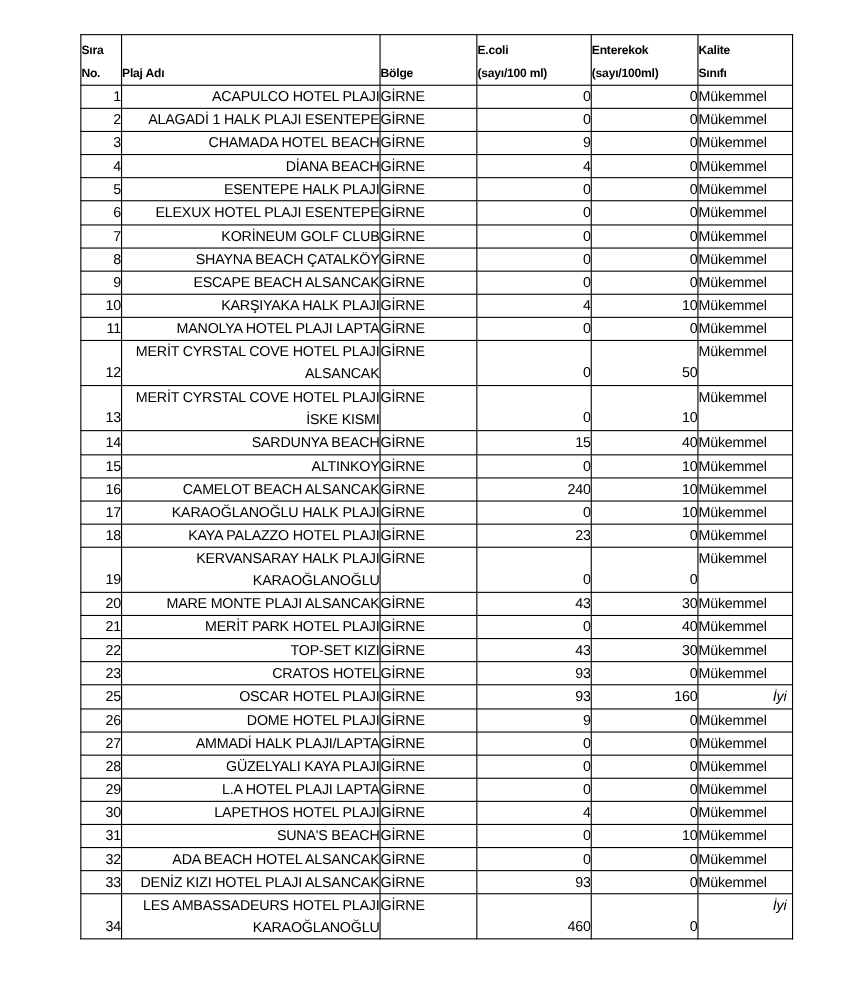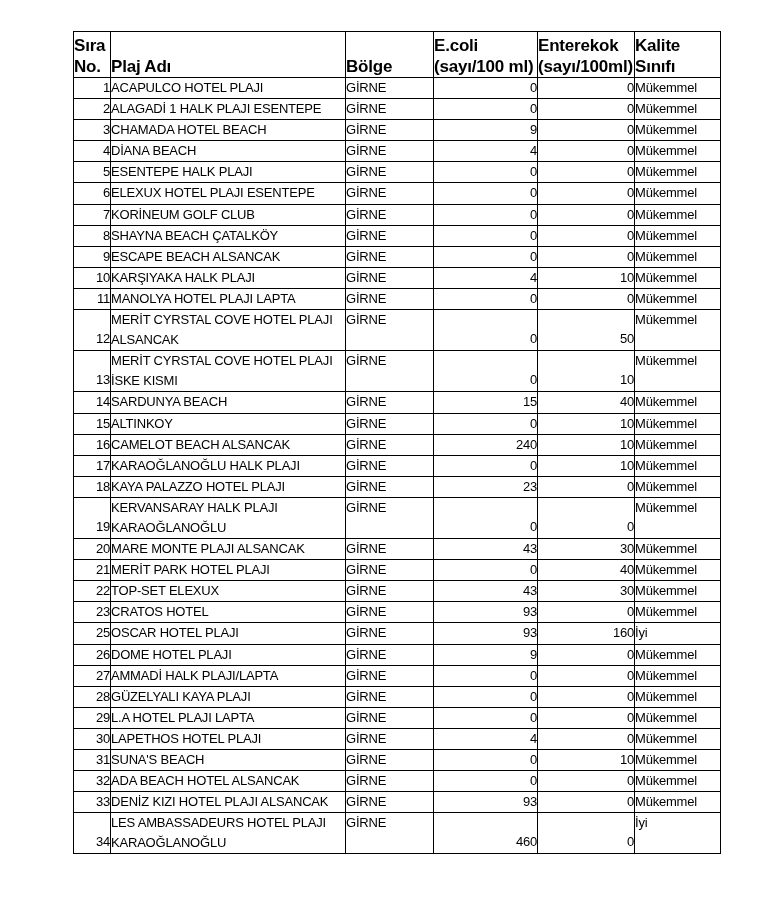--- a/index.html
+++ b/index.html
@@ -27,46 +27,46 @@
   }
   table.beach-table th,
   table.beach-table td {
     border: 1.5px solid #000000;
     padding: 0;
     overflow: hidden;
   }
   
   thead th {
     height: 45px;
-    font-size: 17px;
+    font-size: 11px;
     font-weight: bold;
     text-align: left;
     vertical-align: bottom;
     padding: 1px 2px 2px 5px;
     line-height: 20.4px;
     white-space: nowrap;
   }
   thead th .hline { display: block; }
   thead th .hline:empty { display: none; }
   
   tbody tr { height: 20.3px; }
   tbody tr.double { height: 40.6px; }
   tbody td {
     font-size: 13px;
     line-height: 20.1px;
     vertical-align: middle;
     white-space: nowrap;
   }
   td.cell-no      { text-align: right; padding-right: 6px; }
-  td.cell-plaj    { text-align: left;  padding-left: 7px; white-space: pre-line; }
+  td.cell-plaj    { text-align: right;  padding-left: 7px; white-space: pre-line; }
   td.cell-bolge   { text-align: left; }
   td.cell-ecoli,
   td.cell-entero  { text-align: right; padding-right: 6px; }
   td.cell-kalite  { text-align: left; padding-left: 4px; padding-right: 4px; }
-  td.cell-kalite.kalite-iyi { text-align: left; padding-right: 5px; }
+  td.cell-kalite.kalite-iyi { text-align: right; padding-right: 5px; font-style: italic; }
   
   tr.double td.cell-no,
   tr.double td.cell-ecoli,
   tr.double td.cell-entero { vertical-align: bottom; padding-bottom: 1px; }
   tr.double td.cell-plaj,
   tr.double td.cell-bolge,
   tr.double td.cell-kalite { vertical-align: top; padding-top: 0; }
 </style>
 </head>
 <body>
@@ -276,21 +276,21 @@
         <tr>
     <td class="cell-no">21</td>
     <td class="cell-plaj">MERİT PARK HOTEL PLAJI</td>
     <td class="cell-bolge">GİRNE</td>
     <td class="cell-ecoli">0</td>
     <td class="cell-entero">40</td>
     <td class="cell-kalite">Mükemmel</td>
   </tr>
         <tr>
     <td class="cell-no">22</td>
-    <td class="cell-plaj">TOP-SET ELEXUX</td>
+    <td class="cell-plaj">TOP-SET KIZI</td>
     <td class="cell-bolge">GİRNE</td>
     <td class="cell-ecoli">43</td>
     <td class="cell-entero">30</td>
     <td class="cell-kalite">Mükemmel</td>
   </tr>
         <tr>
     <td class="cell-no">23</td>
     <td class="cell-plaj">CRATOS HOTEL</td>
     <td class="cell-bolge">GİRNE</td>
     <td class="cell-ecoli">93</td>

